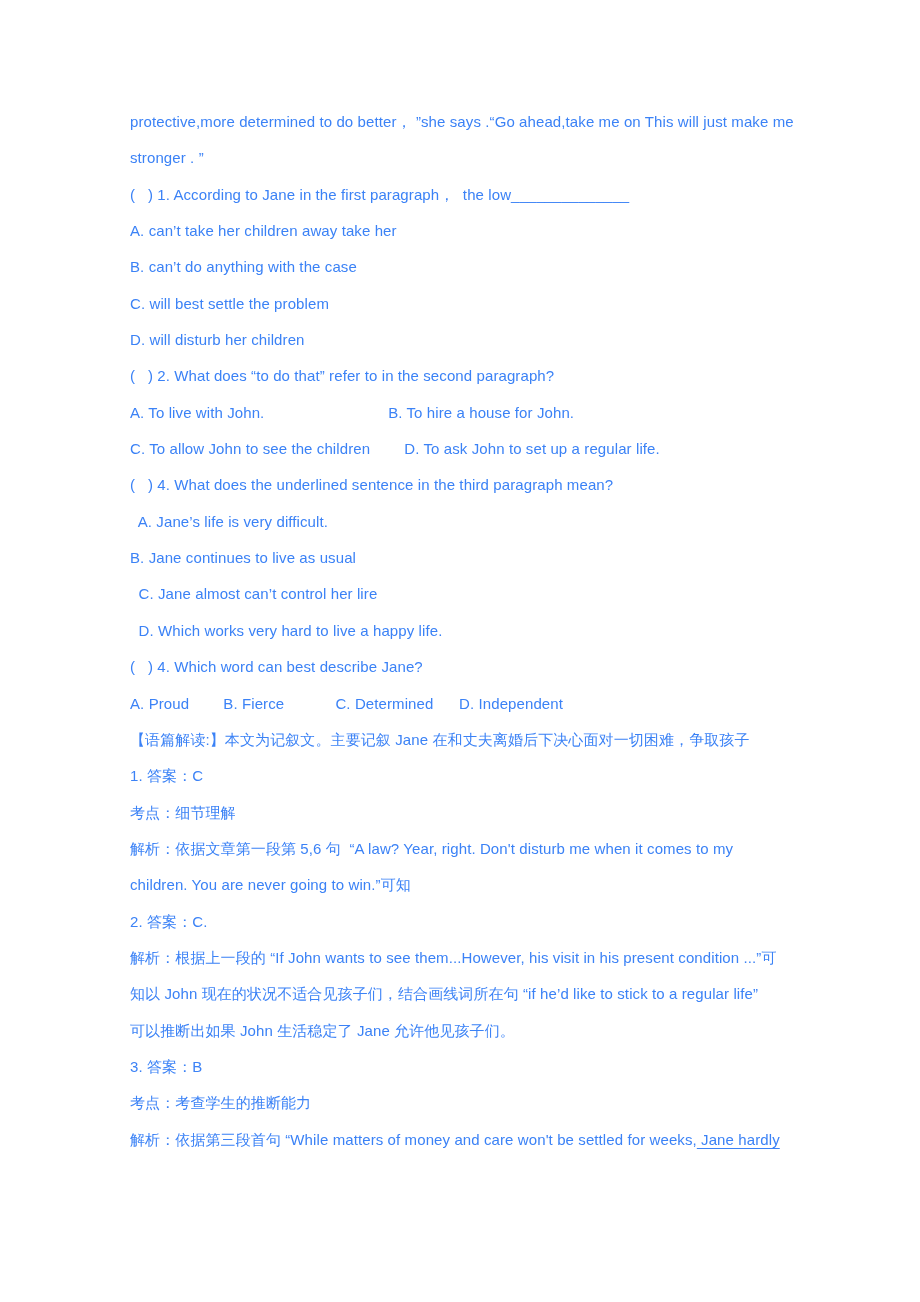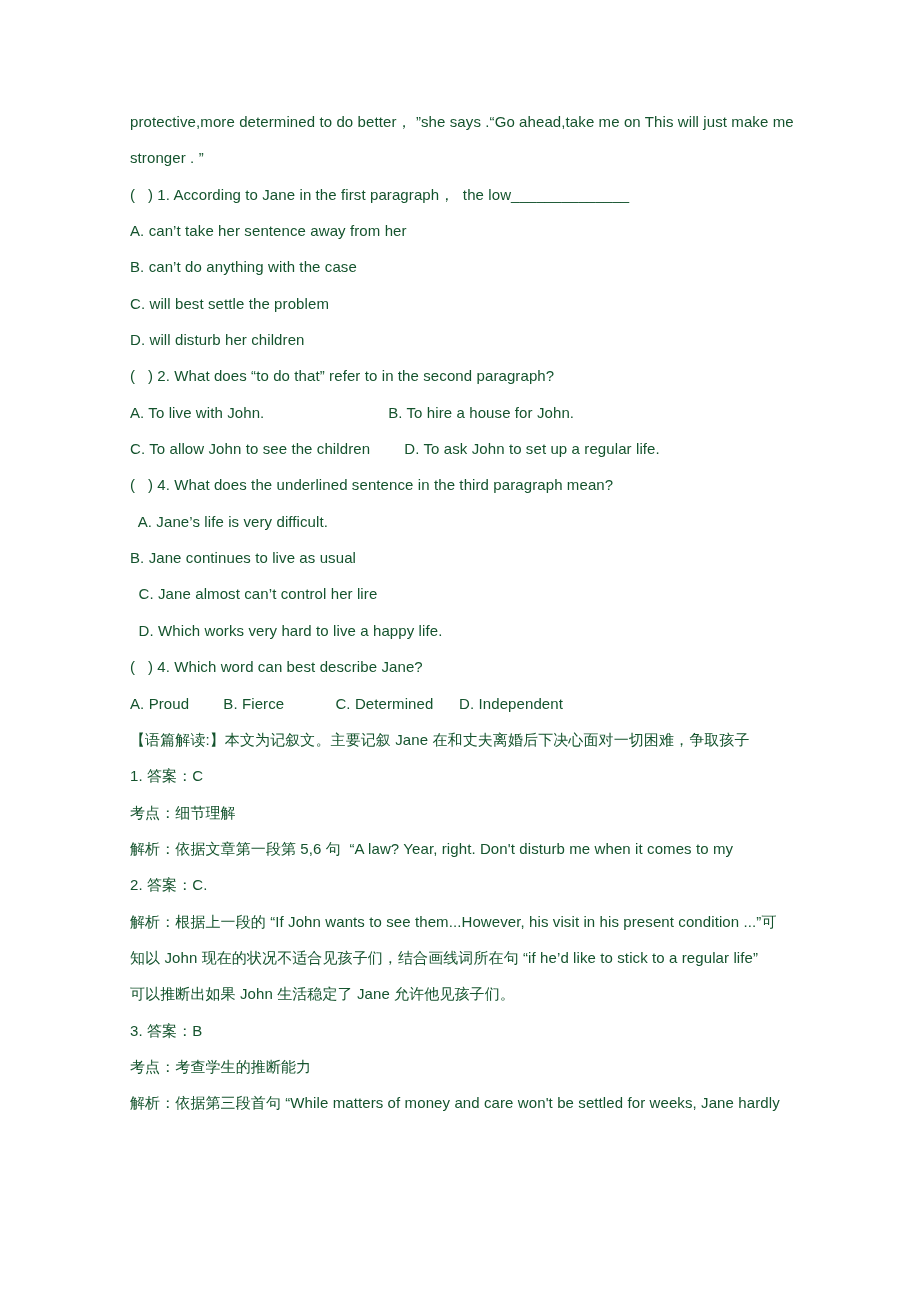--- a/index.html
+++ b/index.html
@@ -25,54 +25,56 @@
   .text-block {
     position: absolute;
     left: 130px;
     top: 104px;
     width: 690px;
   }
   .line {
     height: 36.35px;
     line-height: 36.35px;
     font-size: 15px;
-    color: #14532d;
+    color: #3b82f6;
     white-space: pre;
     letter-spacing: 0.1px;
   }
   .u {
+    text-decoration: underline;
     text-underline-offset: 3px;
   }
 </style>
 </head>
 <body>
 
 <div class="doc-page">
   <div class="text-block">
     <div class="line">protective,more determined to do better， ”she says .“Go ahead,take me on This will just make me</div>
     <div class="line">stronger . ”</div>
     <div class="line">(   ) 1. According to Jane in the first paragraph，  the low______________</div>
-    <div class="line">A. can’t take her sentence away from her</div>
+    <div class="line">A. can’t take her children away take her</div>
     <div class="line">B. can’t do anything with the case</div>
     <div class="line">C. will best settle the problem</div>
     <div class="line">D. will disturb her children</div>
     <div class="line">(   ) 2. What does “to do that” refer to in the second paragraph?</div>
     <div class="line">A. To live with John.                             B. To hire a house for John.</div>
     <div class="line">C. To allow John to see the children        D. To ask John to set up a regular life.</div>
     <div class="line">(   ) 4. What does the underlined sentence in the third paragraph mean?</div>
     <div class="line">  A. Jane’s life is very difficult.</div>
     <div class="line">B. Jane continues to live as usual</div>
     <div class="line">  C. Jane almost can’t control her lire</div>
     <div class="line">  D. Which works very hard to live a happy life.</div>
     <div class="line">(   ) 4. Which word can best describe Jane?</div>
     <div class="line">A. Proud        B. Fierce            C. Determined      D. Independent</div>
     <div class="line">【语篇解读:】本文为记叙文。主要记叙 Jane 在和丈夫离婚后下决心面对一切困难，争取孩子</div>
     <div class="line">1. 答案：C</div>
     <div class="line">考点：细节理解</div>
     <div class="line">解析：依据文章第一段第 5,6 句  “A law? Year, right. Don't disturb me when it comes to my</div>
+    <div class="line">children. You are never going to win.”可知</div>
     <div class="line">2. 答案：C.</div>
     <div class="line">解析：根据上一段的 “If John wants to see them...However, his visit in his present condition ...”可</div>
     <div class="line">知以 John 现在的状况不适合见孩子们，结合画线词所在句 “if he’d like to stick to a regular life”</div>
     <div class="line">可以推断出如果 John 生活稳定了 Jane 允许他见孩子们。</div>
     <div class="line">3. 答案：B</div>
     <div class="line">考点：考查学生的推断能力</div>
     <div class="line"><span>解析：依据第三段首句 “While matters of money and care won't be settled for weeks,</span><span class="u"> Jane hardly</span></div>
   </div>
 </div>
 

